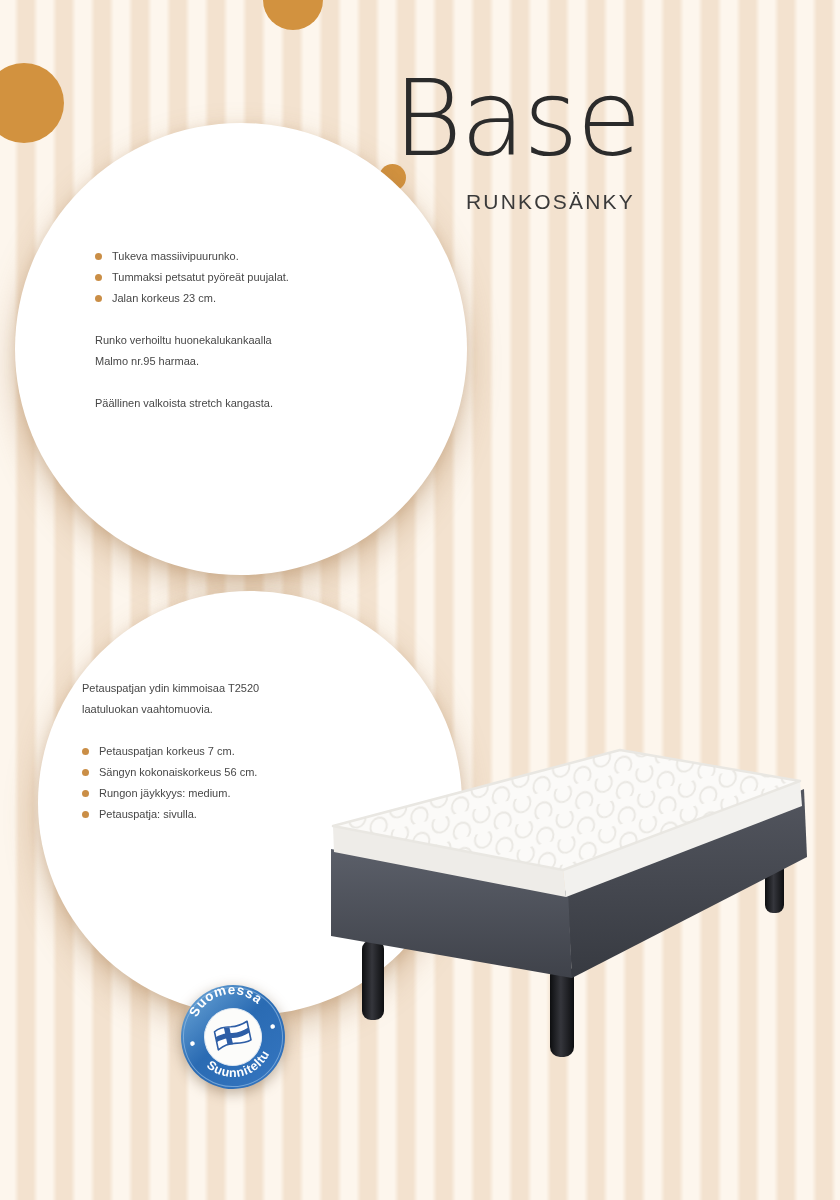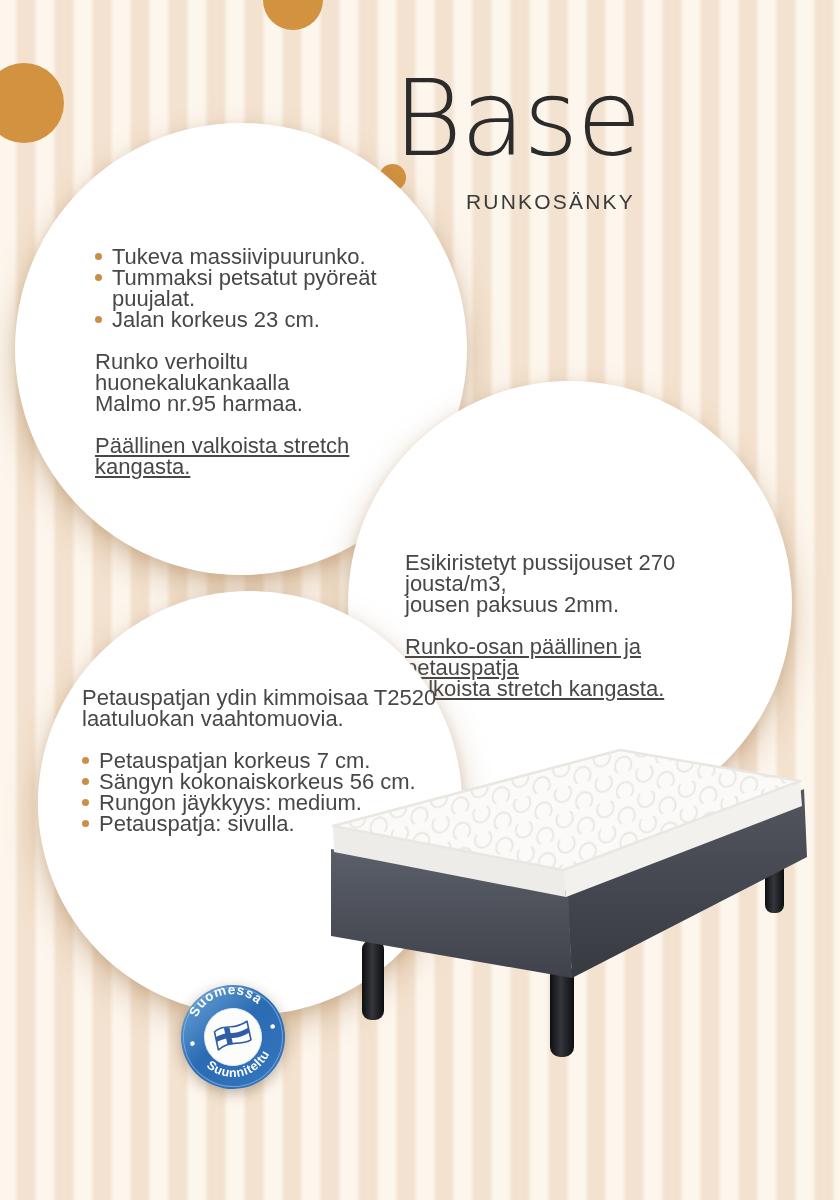--- a/index.html
+++ b/index.html
@@ -27,27 +27,27 @@
   }
 
   .bubble {
     position:absolute; background:#ffffff; border-radius:50%;
     box-shadow:0 14px 32px rgba(166,120,74,.38), 0 4px 12px rgba(166,120,74,.22);
   }
   .bubble.b1 { left:15px;  top:123px; width:452px; height:452px; }
   .bubble.b2 { left:348px; top:381px; width:444px; height:444px; }
   .bubble.b3 { left:38px;  top:591px; width:424px; height:424px; }
 
-  .txt { position:absolute; color:#474747; font-size:22px; line-height:21px; }
+  .txt { position:absolute; color:#474747; font-size:11px; line-height:21px; }
   .b1 .txt { left:80px; top:123px; width:334px; }
   .b2 .txt { left:57px; top:153px; width:334px; }
   .b3 .txt { left:44px; top:78px;  width:362px; }
 
-  .txt p { margin:18px 0 21px 0; white-space:pre-line; }
-  .txt p:last-child { margin-bottom:0;text-decoration:underline; }
+  .txt p { margin:9px 0 21px 0; white-space:pre-line; }
+  .txt p:last-child { margin-bottom:0; }
   .txt ul { list-style:none; margin:0 0 21px 0; padding:0; }
   .txt ul.tail { margin-bottom:0; }
   .txt li { position:relative; padding-left:17px; }
   .dot {
     position:absolute; left:0; top:7px; width:7px; height:7px;
     border-radius:50%; background:#ca8e46;
   }
 
   .bed { position:absolute; left:320px; top:735px; width:520px; height:330px; }
   .badge {
@@ -86,28 +86,20 @@
           <span class="dot"></span>
           <span>Jalan korkeus 23 cm.</span>
         </li>
       </ul>
       <p>Runko verhoiltu huonekalukankaalla
 Malmo nr.95 harmaa.</p>
       <p>Päällinen valkoista stretch kangasta.</p>
     </div>
   </div>
 
-  <div class="bubble b2">
-    <div class="txt">
-      <p>Esikiristetyt pussijouset 270 jousta/m3,
-jousen paksuus 2mm.</p>
-      <p>Runko-osan päällinen ja petauspatja
-valkoista stretch kangasta.</p>
-    </div>
-  </div>
 
   <div class="bubble b3">
     <div class="txt">
       <p>Petauspatjan ydin kimmoisaa T2520
 laatuluokan vaahtomuovia.</p>
       <ul class="tail">
         <li>
           <span class="dot"></span>
           <span>Petauspatjan korkeus 7 cm.</span>
         </li>

